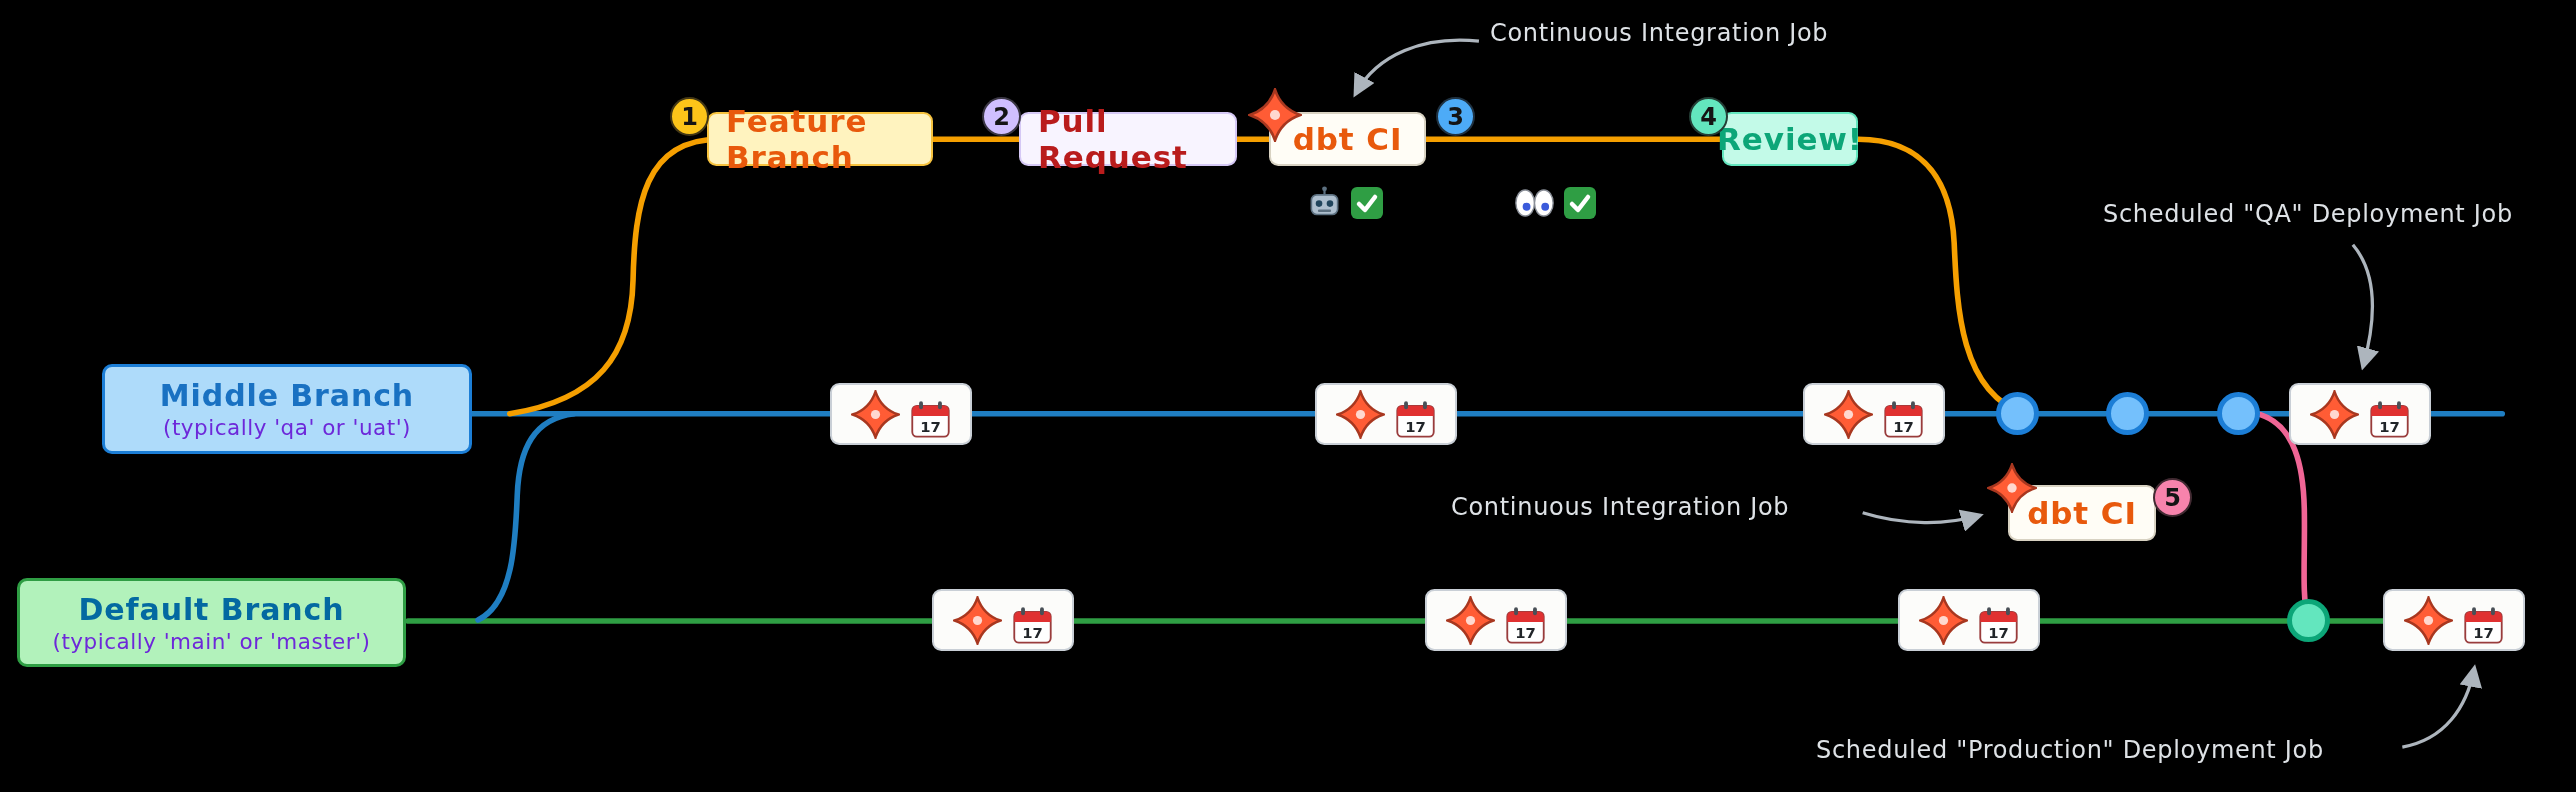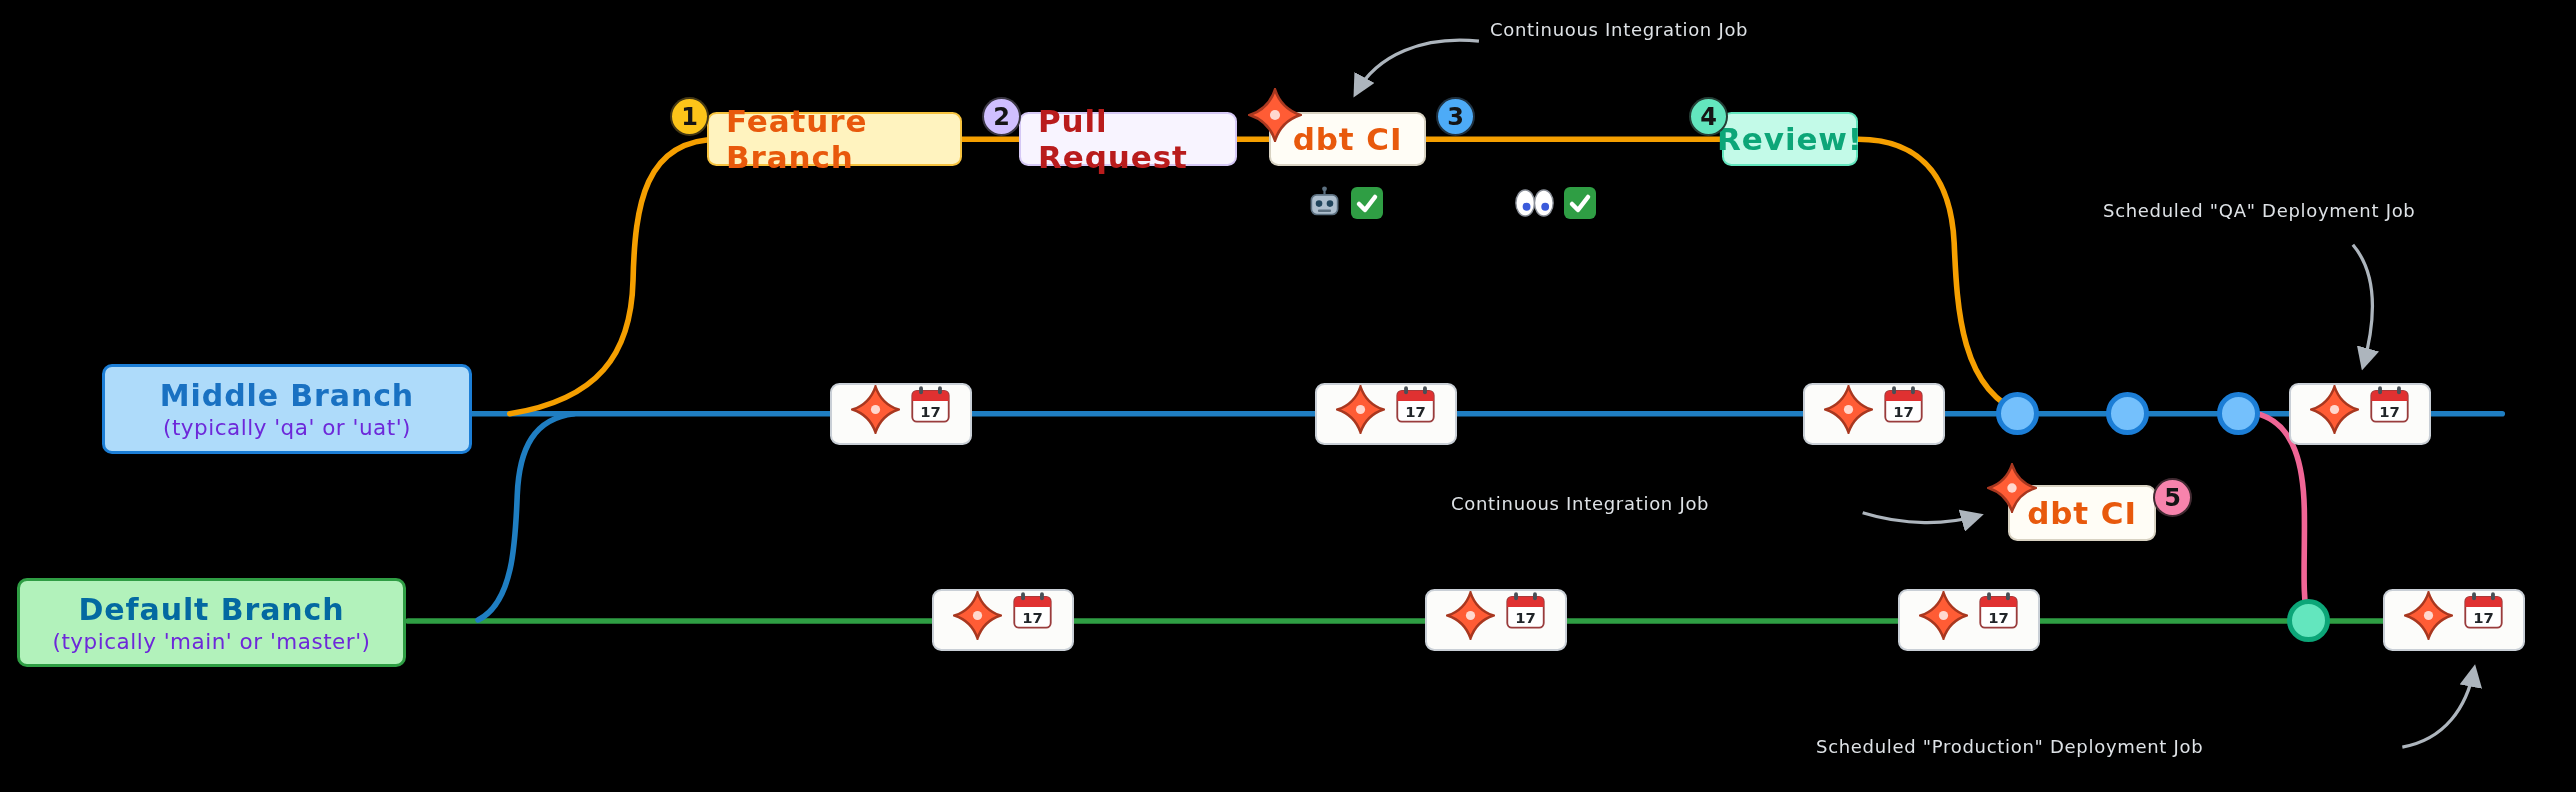--- a/index.html
+++ b/index.html
@@ -6,27 +6,27 @@
   .canvas{position:relative;width:2576px;height:793px;background:#000;overflow:hidden;
           font-family:"DejaVu Sans",sans-serif;}
   .layer{position:absolute;left:0;top:0;z-index:1;}
   .step{position:absolute;height:54px;border-radius:9.3px;border:2.8px solid;display:flex;
         align-items:center;justify-content:center;font-size:31px;font-weight:bold;
         letter-spacing:0.9px;box-sizing:border-box;z-index:3;padding:0 17px;}
   .badge{position:absolute;width:39px;height:39px;border-radius:50%;display:flex;align-items:center;
          justify-content:center;font-size:24px;font-weight:bold;color:#141414;
          border:2.8px solid rgba(20,20,20,.8);box-sizing:border-box;z-index:4;}
   .node{position:absolute;width:142px;height:62px;background:#fcfcfa;border:2.8px solid #c9cfd6;
-        border-radius:9.3px;display:flex;align-items:flex-start;justify-content:center;gap:9.3px;
+        border-radius:9.3px;display:flex;align-items:flex-end;justify-content:center;gap:9.3px;
         z-index:3;box-sizing:border-box;}
   .branch-label{position:absolute;border-radius:10px;border:3.7px solid;display:flex;
         flex-direction:column;align-items:center;justify-content:center;z-index:3;box-sizing:border-box;}
   .branch-label .title{font-size:30px;font-weight:bold;letter-spacing:0.9px;}
   .branch-label .subtitle{font-size:21.5px;color:#6d28d9;margin-top:2px;letter-spacing:0.5px;}
-  .annotation{position:absolute;font-size:18px;color:#dee2e6;letter-spacing:0.7px;z-index:3;white-space:nowrap;}
+  .annotation{position:absolute;font-size:24px;color:#dee2e6;letter-spacing:0.7px;z-index:3;white-space:nowrap;}
   .dot{position:absolute;width:43px;height:43px;border-radius:50%;box-sizing:border-box;z-index:3;}
   .dot.blue{background:#74c0fc;border:5.6px solid #1c7ed6;}
   .dot.teal{background:#63e6be;border:5.6px solid #0ca678;}
   .float-icon{position:absolute;z-index:5;display:flex;}
   .emoji-row{position:absolute;z-index:3;display:flex;gap:9.3px;align-items:center;}
 </style>
 </head>
 <body>
 
 <div class="canvas">
@@ -50,21 +50,21 @@
 
     <path d="M 1584 44 C 1525 38 1475 58 1452 100" stroke="#adb5bd" stroke-width="3.5" fill="none" marker-end="url(#arrow)"></path>
     <path d="M 2520 262 C 2548 295 2544 345 2531 392" stroke="#adb5bd" stroke-width="3.5" fill="none" marker-end="url(#arrow)"></path>
     <path d="M 1995 549 C 2040 563 2085 562 2120 552" stroke="#adb5bd" stroke-width="3.5" fill="none" marker-end="url(#arrow)"></path>
     <path d="M 2573 800 C 2618 792 2642 758 2650 716" stroke="#adb5bd" stroke-width="3.5" fill="none" marker-end="url(#arrow)"></path>
   </svg>
 
   <div class="annotation" style="left:1490px;top:18.7px;">Continuous Integration Job</div>
 
   <div class="badge" style="left:670px;top:97px;background:#fcc419;">1</div>
-  <div class="step" style="left:707px;top:112px;width:255px;background:#fff3bf;border-color:#f6c23e;color:#e8590c;">Feature Branch</div>
+  <div class="step" style="left:707px;top:112px;width:226px;background:#fff3bf;border-color:#f6c23e;color:#e8590c;">Feature Branch</div>
 
   <div class="badge" style="left:982px;top:97px;background:#d0bfff;">2</div>
   <div class="step" style="left:1019px;top:112px;width:218px;background:#f8f4ff;border-color:#d5c8f5;color:#b91c1c;">Pull Request</div>
 
   <div class="float-icon" style="left:1248px;top:88px;">
     <svg width="54" height="54" viewBox="0 0 32 32">
       <path d="M16 1 C18.5 8.5 23.5 13.5 31 16 C23.5 18.5 18.5 23.5 16 31 C13.5 23.5 8.5 18.5 1 16 C8.5 13.5 13.5 8.5 16 1 Z" fill="#ff5c35" stroke="#a8371f" stroke-width="1.6"></path>
       <circle cx="16" cy="16" r="3" fill="#ffd8cf"></circle>
     </svg>
   </div>

